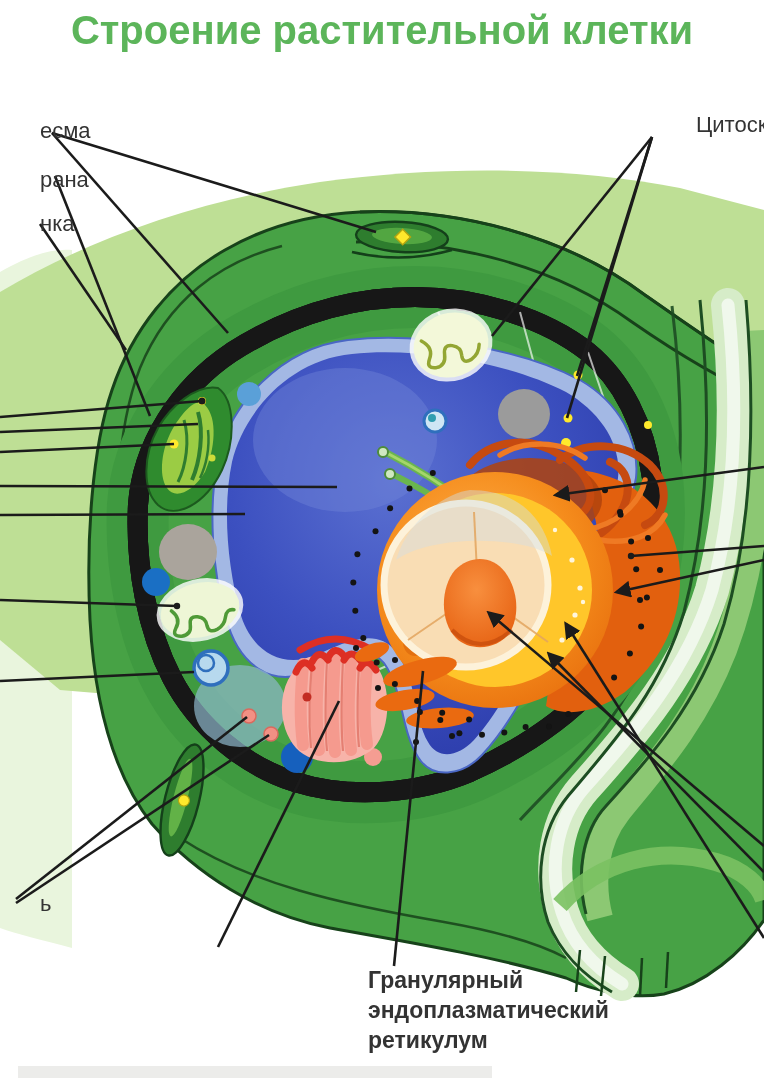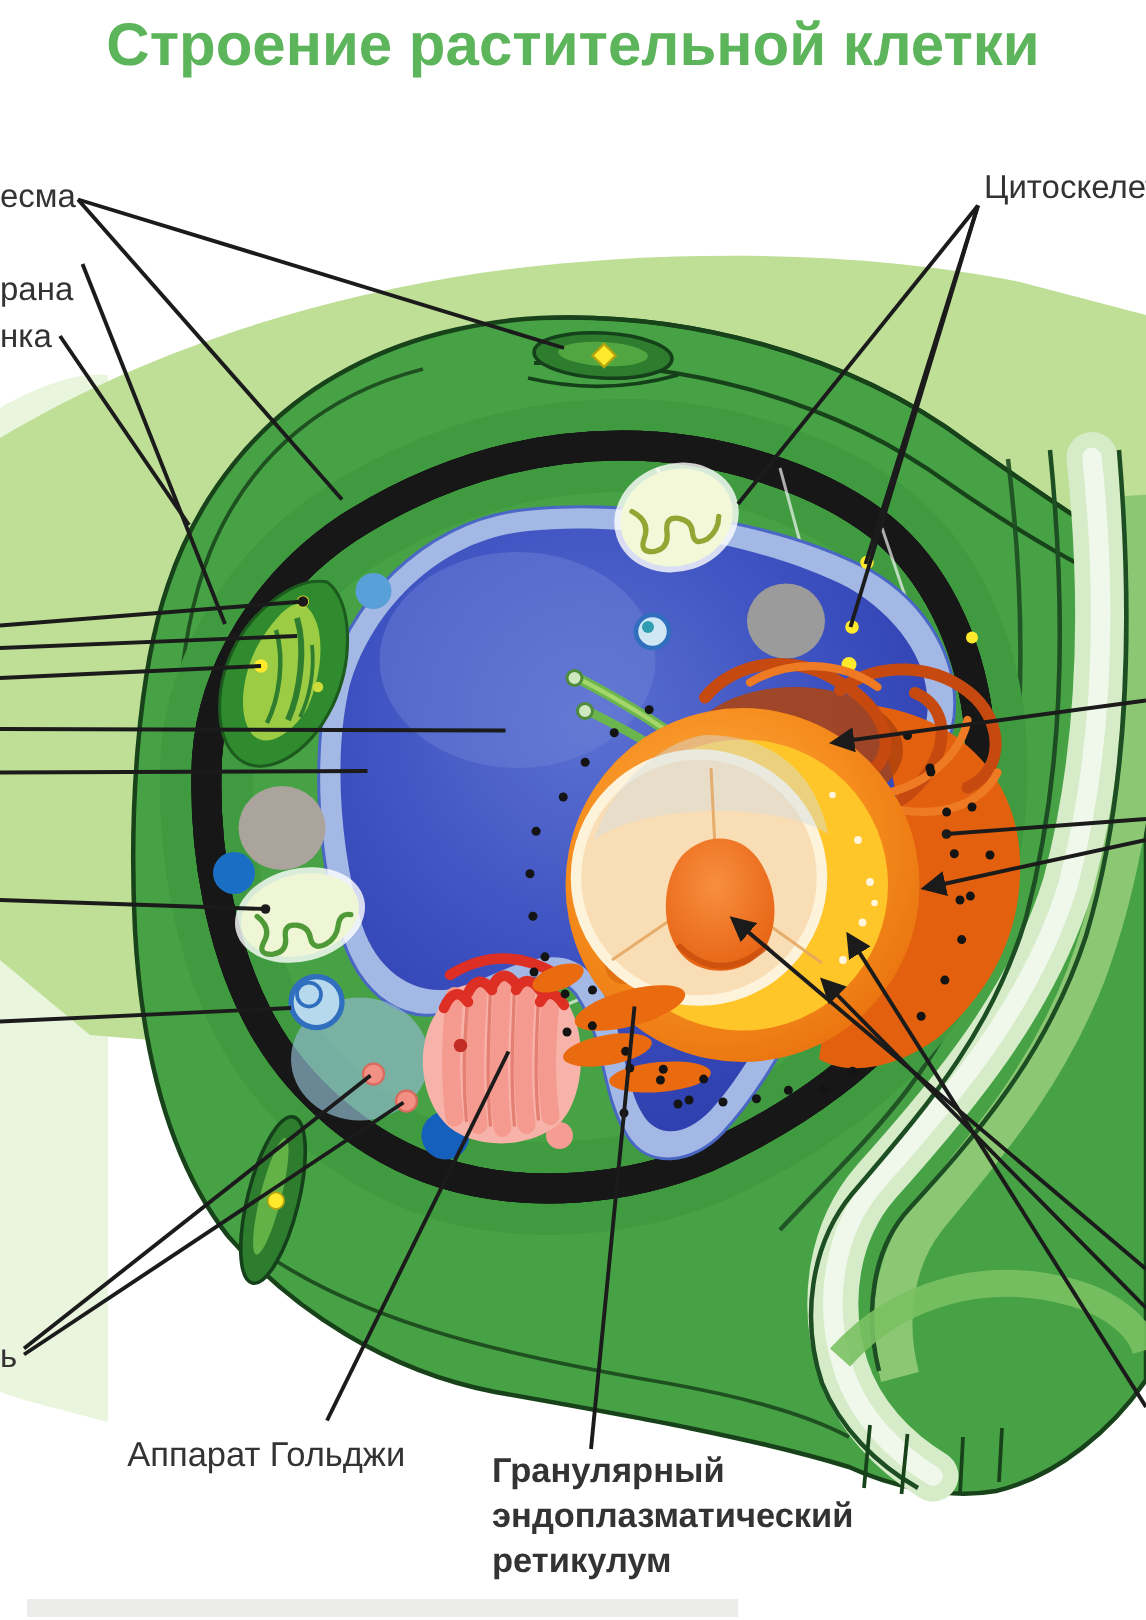--- a/index.html
+++ b/index.html
@@ -4,21 +4,21 @@
 <style>
   html,body{margin:0;padding:0;}
   body{
     width:764px;height:1080px;overflow:hidden;position:relative;
     background:#ffffff;font-family:"Liberation Sans", sans-serif;
   }
   #stage{position:absolute;left:0;top:0;width:679px;height:1080px;}
   svg{position:absolute;left:0;top:0;}
   .lbl{
     position:absolute;color:#333333;font-size:22px;line-height:1.18;
-    white-space:nowrap;z-index:5;
+    white-space:nowrap;z-index:5;padding-left:40px;
   }
   .title{
     position:absolute;left:0;top:8px;width:764px;text-align:center;
     color:#5cb55a;font-size:40px;font-weight:bold;letter-spacing:0px;z-index:5;
   }
   .frag-right{text-align:right;}
   .golgi-lbl{text-align:center;}
   .bottom-strip{
     position:absolute;left:18px;top:1066px;width:474px;height:12px;
     background:#ececea;z-index:1;
@@ -363,27 +363,26 @@
     <line x1="394" y1="966" x2="423" y2="671"></line>
     <circle cx="202" cy="401" r="3.5" fill="#1b1b1b" stroke="none"></circle>
     <circle cx="177" cy="606" r="3.2" fill="#1b1b1b" stroke="none"></circle>
     <circle cx="631" cy="556" r="3.2" fill="#1b1b1b" stroke="none"></circle>
   </g>
 </svg>
 
 <div class="title">Строение растительной клетки</div>
 
 <div class="lbl frag-right" style="left:0;top:118px;width:48px;">есма</div>
-<div class="lbl frag-right" style="left:0;top:180px;width:46px;">рана</div>
+<div class="lbl frag-right" style="left:0;top:167px;width:46px;">рана</div>
 <div class="lbl frag-right" style="left:0;top:211px;width:33px;">нка</div>
 <div class="lbl" style="left:656px;top:112px;">Цитоскелет</div>
 <div class="lbl" style="left:0;top:891px;">ь</div>
 
 <div class="lbl golgi-lbl" style="left:55px;top:955px;width:245px;font-size:23px;line-height:1.22;">
-  <div>Аппарат Гольджи</div>
 </div>
 
 <div class="lbl" style="left:328px;top:966px;font-size:23px;line-height:1.3;font-weight:bold;">
   <div>Гранулярный</div>
   <div>эндоплазматический</div>
   <div>ретикулум</div>
 </div>
 
 <div class="bottom-strip"></div>
 

